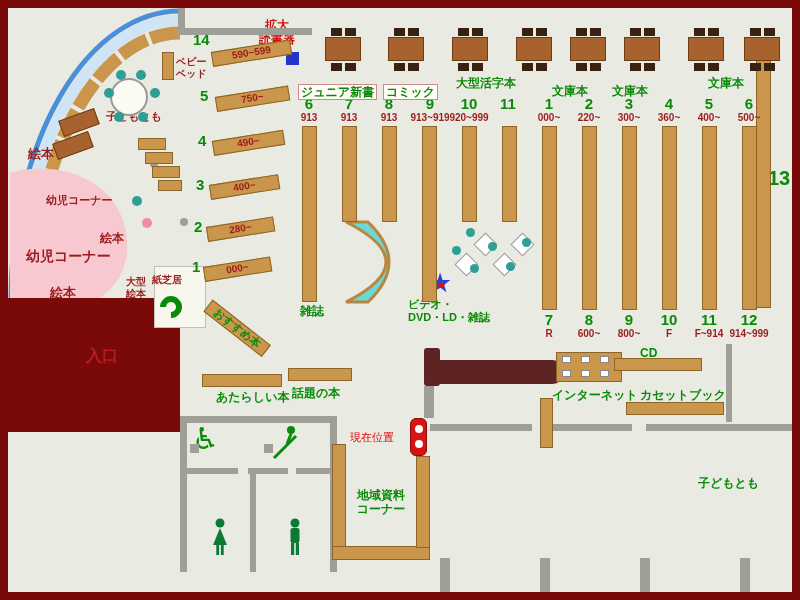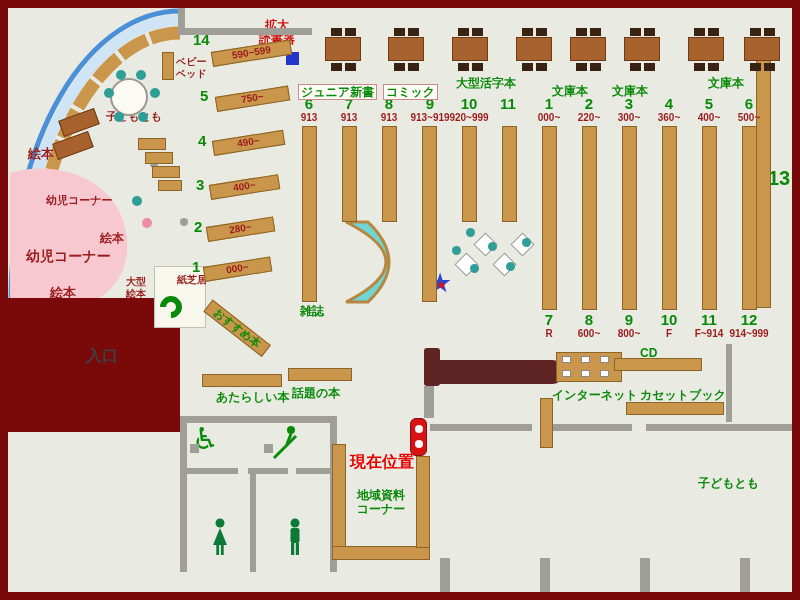--- a/index.html
+++ b/index.html
@@ -35,31 +35,31 @@
   <div class="abs frame" style="left:792px;top:0;width:8px;height:600px"></div>
 
   <svg class="abs" style="left:8px;top:8px" width="340" height="580" viewBox="0 0 340 580">
     <path d="M 172 3 A 169 289 0 0 0 3 292" fill="none" stroke="#4a90d9" stroke-width="5"></path>
     <path d="M 172 12 A 160 280 0 0 0 12 292" fill="none" stroke="#cfe4f4" stroke-width="11"></path>
     <path d="M 172 25 A 147 267 0 0 0 25 292" fill="none" stroke="#c9964b" stroke-width="13" stroke-dasharray="30 4"></path>
     <path d="M 2 165 C 45 152 95 168 112 205 C 128 240 118 280 80 296 C 45 310 10 302 2 292 Z" fill="#f8c8d0"></path>
   </svg>
 
   <div class="abs frame" style="left:8px;top:298px;width:172px;height:134px"></div>
-  <div class="abs" style="left:86px;top:346px;color:#404040;font-weight:bold;font-size:16px">入口</div>
+  <div class="abs" style="left:86px;top:346px;color:#b91c1c;font-weight:bold;font-size:16px">入口</div>
 
   <div class="abs rl" style="left:28px;top:146px;font-size:13px">絵本</div>
   <div class="abs rl" style="left:46px;top:194px">幼児コーナー</div>
   <div class="abs rl" style="left:100px;top:231px;font-size:12px">絵本</div>
   <div class="abs rl" style="left:26px;top:248px;font-size:14px">幼児コーナー</div>
   <div class="abs rl" style="left:50px;top:285px;font-size:13px">絵本</div>
   <div class="abs" style="left:154px;top:266px;width:52px;height:62px;background:#f7f7ee;border:1px solid #bfbfb4"></div>
   <div class="abs rl" style="left:126px;top:276px;font-size:10px;text-align:center">大型
 絵本</div>
-  <div class="abs rl" style="left:177px;top:274px;font-size:10px">紙芝居</div>
+  <div class="abs rl" style="left:152px;top:274px;font-size:10px">紙芝居</div>
   <div class="abs rl" style="left:106px;top:110px">子どもとも</div>
   <div class="abs rl" style="left:176px;top:56px;font-size:10px">ベビー
 ベッド</div>
 
   <div class="abs" style="left:110px;top:78px;width:38px;height:38px;background:#fbfbf4;border:2px solid #9a9a92;border-radius:50%"></div>
   <div class="dot" style="left:116px;top:70px;width:10px;height:10px"></div>
   <div class="dot" style="left:136px;top:70px;width:10px;height:10px"></div>
   <div class="dot" style="left:104px;top:88px;width:10px;height:10px"></div>
   <div class="dot" style="left:150px;top:88px;width:10px;height:10px"></div>
   <div class="dot" style="left:114px;top:112px;width:10px;height:10px"></div>
@@ -81,20 +81,22 @@
   <div class="abs" style="left:286px;top:52px;width:13px;height:13px;background:#2236cc"></div>
 
   <div class="abs gl" style="left:300px;top:304px">雑誌</div>
   <svg class="abs" style="left:334px;top:218px" width="94" height="88" viewBox="0 0 94 88">
     <path d="M 12 4 Q 92 44 12 84 L 34 84 Q 76 44 34 4 Z" fill="#6fd6d6" stroke="#b8873f" stroke-width="3"></path>
   </svg>
   <div class="abs" style="left:428px;top:270px;width:30px;height:30px">
     <span class="abs" style="left:0;top:0;font-size:27px;line-height:1;color:#2847d4">★</span>
     <span class="abs" style="left:8px;top:9px;font-size:12px;line-height:1;color:#e01010">★</span>
   </div>
+  <div class="abs gl gl-sm" style="left:408px;top:298px">ビデオ・
+DVD・LD・雑誌</div>
 
   <div class="seat" style="left:458px;top:256px"></div>
   <div class="seat" style="left:477px;top:236px"></div>
   <div class="seat" style="left:496px;top:256px"></div>
   <div class="seat" style="left:514px;top:236px"></div>
   <div class="dot" style="left:452px;top:246px;width:9px;height:9px"></div>
   <div class="dot" style="left:470px;top:264px;width:9px;height:9px"></div>
   <div class="dot" style="left:488px;top:242px;width:9px;height:9px"></div>
   <div class="dot" style="left:506px;top:262px;width:9px;height:9px"></div>
   <div class="dot" style="left:522px;top:238px;width:9px;height:9px"></div>
@@ -110,21 +112,21 @@
     <div class="abs" style="left:44px;top:4px;width:9px;height:7px;background:#fff;border:1px solid #888"></div>
     <div class="abs" style="left:6px;top:18px;width:9px;height:7px;background:#fff;border:1px solid #888"></div>
     <div class="abs" style="left:25px;top:18px;width:9px;height:7px;background:#fff;border:1px solid #888"></div>
     <div class="abs" style="left:44px;top:18px;width:9px;height:7px;background:#fff;border:1px solid #888"></div>
   </div>
   <div class="abs gl" style="left:552px;top:388px">インターネット</div>
   <div class="abs gl" style="left:640px;top:346px">CD</div>
   <div class="abs gl" style="left:640px;top:388px">カセットブック</div>
   <div class="abs gl" style="left:698px;top:476px">子どもとも</div>
 
-  <div class="abs" style="left:350px;top:452px;color:#e60000;font-weight:bold;font-size:16px">現在位置</div>
+  <div class="abs" style="left:350px;top:430px;color:#e60000;font-weight:normal;font-size:11px">現在位置</div>
   <div class="abs" style="left:410px;top:418px;width:17px;height:38px;background:#d81313;border:1px solid #8a0b0b;border-radius:6px">
     <div class="abs" style="left:4px;top:6px;width:8px;height:8px;background:#fff;border-radius:50%"></div>
     <div class="abs" style="left:4px;top:21px;width:8px;height:8px;background:#fff;border-radius:50%"></div>
   </div>
 
   <div class="abs gl" style="left:216px;top:390px">あたらしい本</div>
   <div class="abs gl" style="left:292px;top:386px">話題の本</div>
   <div class="abs gl" style="left:350px;top:488px;width:62px;text-align:center">地域資料
 コーナー</div>
   <div class="abs num" style="left:768px;top:168px;font-size:20px">13</div>

